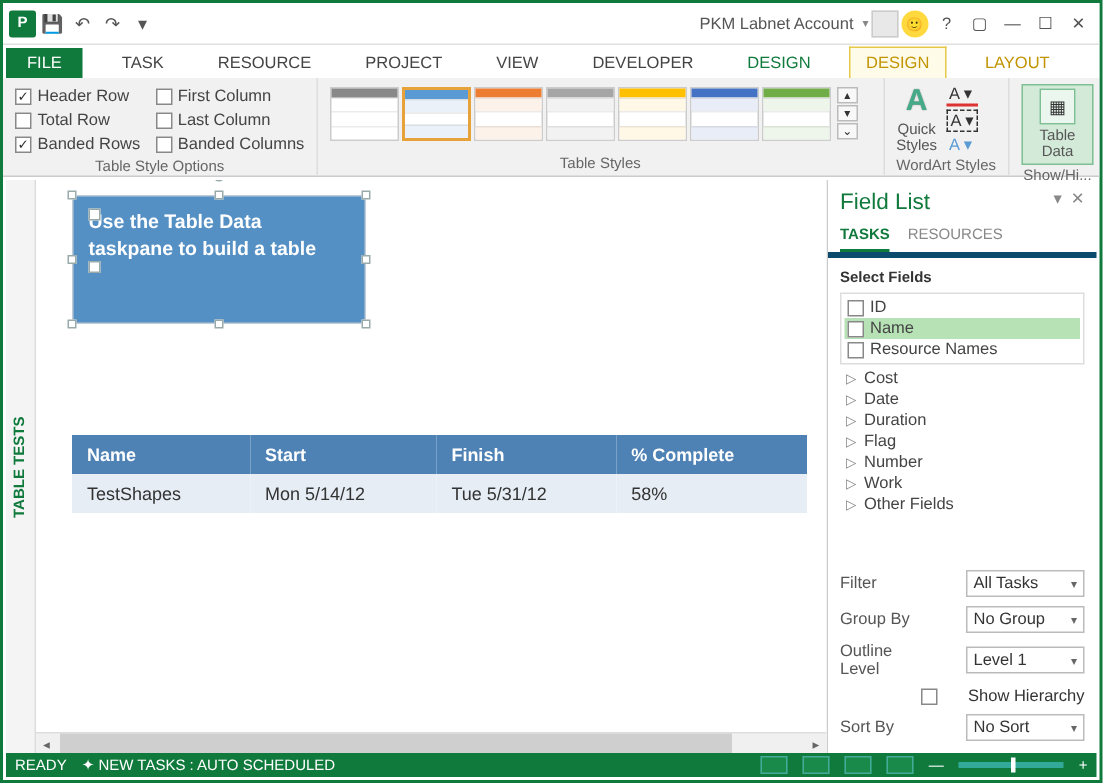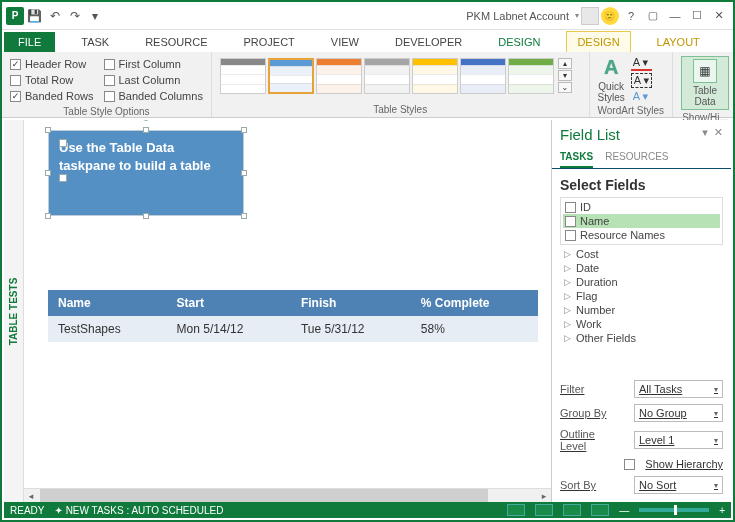--- a/index.html
+++ b/index.html
@@ -67,31 +67,31 @@
   .data-table td { background:#e6edf5; padding:6px 10px; font-size:12px; color:#333;}
   
   .hscroll { position:absolute; left:0; right:0; bottom:0; height:14px; background:#f0f0f0; border-top:1px solid #ddd; display:flex;}
   .hscroll .thumb { width:85%; background:#cfcfcf; margin-left:2px;}
   .hscroll .arr { width:14px; display:flex; align-items:center; justify-content:center; color:#666; font-size:9px;}
   
   
   .pane { width:180px; background:#fff; border-left:1px solid #ccc; display:flex; flex-direction:column;}
   .pane-title { padding:6px 8px 2px; color:#0f7a3c; font-size:15px; display:flex; }
   .pane-title .pc { margin-left:auto; color:#888; font-size:11px; display:flex; gap:6px;}
-  .pane-tabs { display:flex; border-bottom:1px solid #0c4a6e; padding:2px 8px 0; gap:12px;}
+  .pane-tabs { display:flex; border-bottom:4px solid #0c4a6e; padding:2px 8px 0; gap:12px;}
   .ptab { font-size:10px; color:#888; padding:4px 0;}
   .ptab.active { color:#0f7a3c; border-bottom:2px solid #0f7a3c; font-weight:600;}
   .pane-body { flex:1; padding:8px; overflow:auto;}
-  .sf-label { font-size:14px; font-weight:600; margin-bottom:4px;}
+  .sf-label { font-size:10px; font-weight:600; margin-bottom:4px;}
   .field-row { display:flex; align-items:center; gap:4px; padding:1px 2px; font-size:11px; color:#444;}
   .field-row .cb { width:11px; height:11px; border:1px solid #888; background:#fff;}
   .field-row.sel { background:#b6e2b6;}
   .tree-row { display:flex; align-items:center; gap:4px; padding:1px 2px 1px 4px; font-size:11px; color:#444;}
   .tree-row .tw { font-size:9px; color:#888; width:8px;}
-  .form-row { display:flex; align-items:center; gap:10px; margin:3px 8px; font-size:11px;text-decoration:underline;}
+  .form-row { display:flex; align-items:center; gap:20px; margin:3px 8px; font-size:11px;}
   .form-row label { width:64px; color:#555;}
   .form-row .sel { flex:1; border:1px solid #bbb; background:#fff; padding:2px 4px; display:flex; justify-content:space-between; align-items:center;}
   .form-row .sel .dd { font-size:8px; color:#666;}
   
   
   .status { position:absolute; left:2px; right:2px; bottom:2px; height:16px; background:#0f7a3c; color:#fff; display:flex; align-items:center; font-size:10px; padding:0 6px; gap:10px;}
   .status .spacer { flex:1;}
   .status .vbtn { width:18px; height:12px; border:1px solid #4a9; background:#1a8a4a; display:inline-block;}
   .zoom { width:70px; height:4px; background:#3a9; position:relative; }
   .zoom .zt { position:absolute; left:50%; top:-3px; width:3px; height:10px; background:#fff;}

